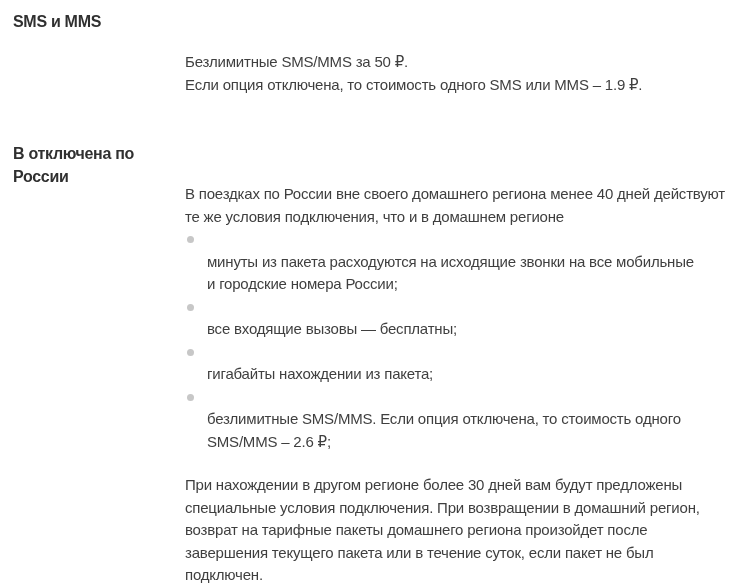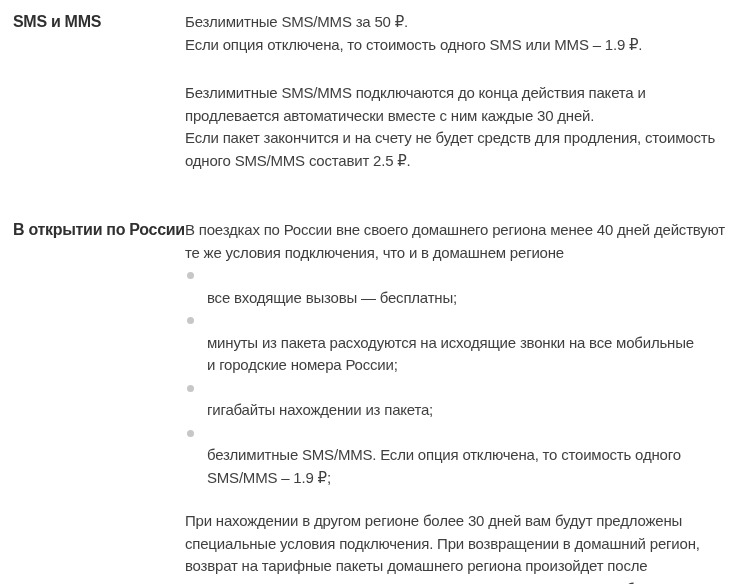--- a/index.html
+++ b/index.html
@@ -35,20 +35,21 @@
     width: 172px;
     font-size: 16px;
     font-weight: bold;
     color: var(--heading);
     letter-spacing: -0.3px;
     padding-top: 0px;
   }
   .content-col {
     flex: 1 1 auto;
     min-width: 0;
+    margin-top: 40px;
   }
   .para {
     white-space: pre-line;
   }
   .para + .para { margin-top: 26px; }
   ul.cond-list {
     list-style: none;
     margin: 0 0 21px 0;
   }
   ul.cond-list li {
@@ -69,46 +70,42 @@
 </head>
 <body>
 
 <div class="page">
 
   <section class="row">
     <div class="label-col">SMS и MMS</div>
     <div class="content-col">
       <div class="para">Безлимитные SMS/MMS за 50 ₽.
 Если опция отключена, то стоимость одного SMS или MMS – 1.9 ₽.</div>
-      <div class="para">Безлимитные SMS/MMS подключаются до конца действия пакета и
-продлевается автоматически вместе с ним каждые 30 дней.
-Если пакет закончится и на счету не будет средств для продления, стоимость
-одного SMS/MMS составит 2.5 ₽.</div>
     </div>
   </section>
 
   <section class="row">
-    <div class="label-col">В открытии по России</div>
+    <div class="label-col">В отключена по России</div>
     <div class="content-col">
       <div class="para">В поездках по России вне своего домашнего региона менее 40 дней действуют
 те же условия подключения, что и в домашнем регионе</div>
       <ul class="cond-list">
         <li>
-          <span class="dot"></span><span>все входящие вызовы — бесплатны;</span>
+          <span class="dot"></span><span>минуты из пакета расходуются на исходящие звонки на все мобильные
+и городские номера России;</span>
         </li>
         <li>
-          <span class="dot"></span><span>минуты из пакета расходуются на исходящие звонки на все мобильные
-и городские номера России;</span>
+          <span class="dot"></span><span>все входящие вызовы — бесплатны;</span>
         </li>
         <li>
           <span class="dot"></span><span>гигабайты нахождении из пакета;</span>
         </li>
         <li>
           <span class="dot"></span><span>безлимитные SMS/MMS. Если опция отключена, то стоимость одного
-SMS/MMS – 1.9 ₽;</span>
+SMS/MMS – 2.6 ₽;</span>
         </li>
       </ul>
       <div class="para">При нахождении в другом регионе более 30 дней вам будут предложены
 специальные условия подключения. При возвращении в домашний регион,
 возврат на тарифные пакеты домашнего региона произойдет после
 завершения текущего пакета или в течение суток, если пакет не был
 подключен.</div>
     </div>
   </section>
 

